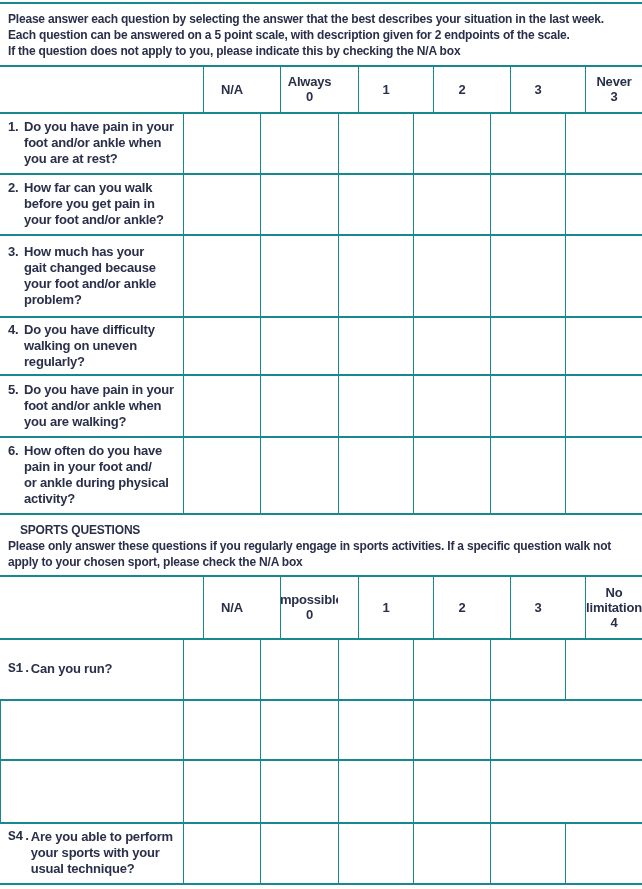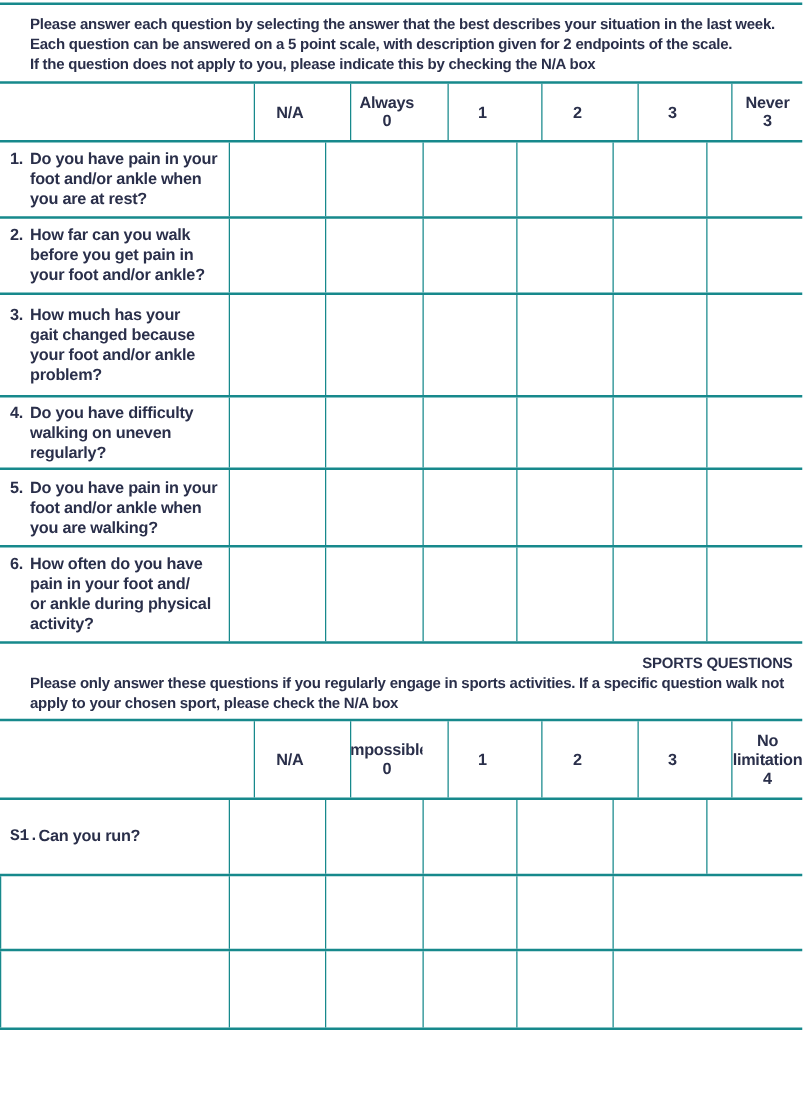--- a/index.html
+++ b/index.html
@@ -9,26 +9,26 @@
   *{box-sizing:border-box;margin:0;padding:0;}
   html,body{background:#fff;}
   body{
     width:642px;height:889px;overflow:hidden;
     font-family:"Liberation Sans",sans-serif;
     color:var(--navy);
     font-weight:700;
   }
   .top-rule{margin-top:2px;height:1.5px;background:var(--teal);}
   .intro{
-    margin:7px 8px 0 24px;height:48px;overflow:hidden;
+    margin:7px 8px 0 8px;height:48px;overflow:hidden;
     font-size:12px;line-height:16px;letter-spacing:-0.2px;
   }
   .sports-intro{height:32px;margin-top:0;}
   .section-head{
-    margin:7px 8px 0 8px;font-size:12px;line-height:16px;letter-spacing:-0.2px;text-align:right;
+    margin:7px 8px 0 20px;font-size:12px;line-height:16px;letter-spacing:-0.2px;
   }
   .qtable{margin-top:6px;border-top:2px solid var(--teal);}
   .t2{margin-top:5px;}
   .row{
     display:grid;
     grid-template-columns:183px 77px 78px 75px 77px 75px 77px;
     border-bottom:2px solid var(--teal);
   }
   .h47{height:47px}.h61{height:61px}.h82{height:82px}.h58{height:58px}
   .h62{height:62px}.h77{height:77px}.h63{height:63px}.h60{height:60px}
@@ -227,15 +227,31 @@
 
     <div class="row h63">
       <div class="acell"></div>
       <div class="acell"></div>
       <div class="acell"></div>
       <div class="acell"></div>
       <div class="acell"></div>
       <div class="acell"></div>
     </div>
 
+    <div class="row h61">
+      <div class="qcell">
+        <div class="qwrap">
+          <span class="qnum">S4.</span>
+          <span class="qtext">Are you able to perform
+your sports with your
+usual technique?</span>
+        </div>
+      </div>
+      <div class="acell"></div>
+      <div class="acell"></div>
+      <div class="acell"></div>
+      <div class="acell"></div>
+      <div class="acell"></div>
+      <div class="acell"></div>
+    </div>
   </div>
 
 </div>
 
 </body></html>

